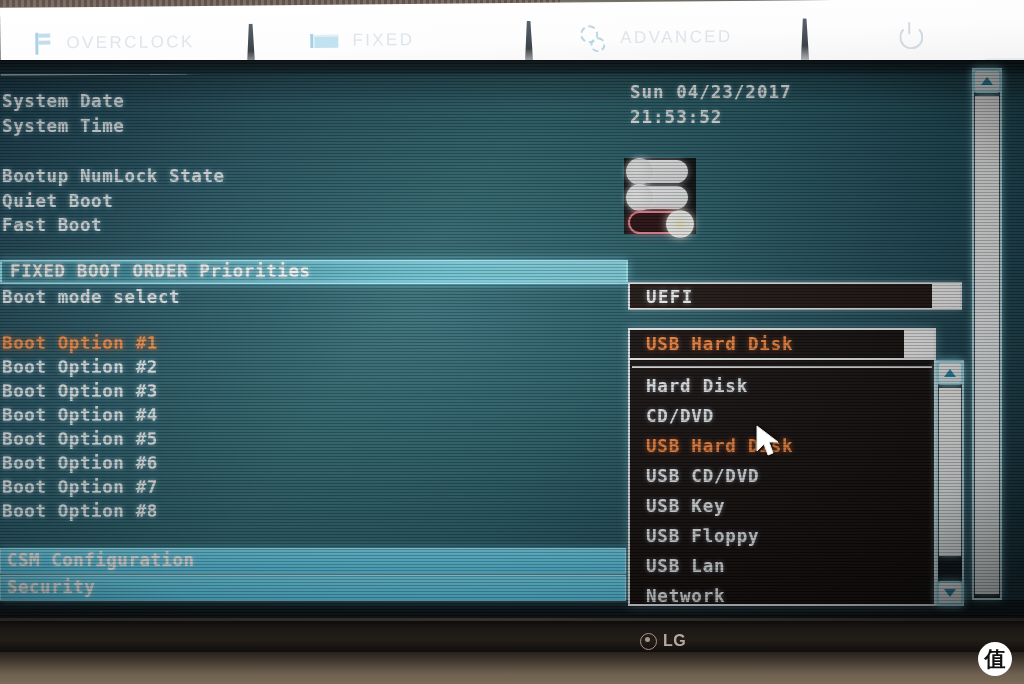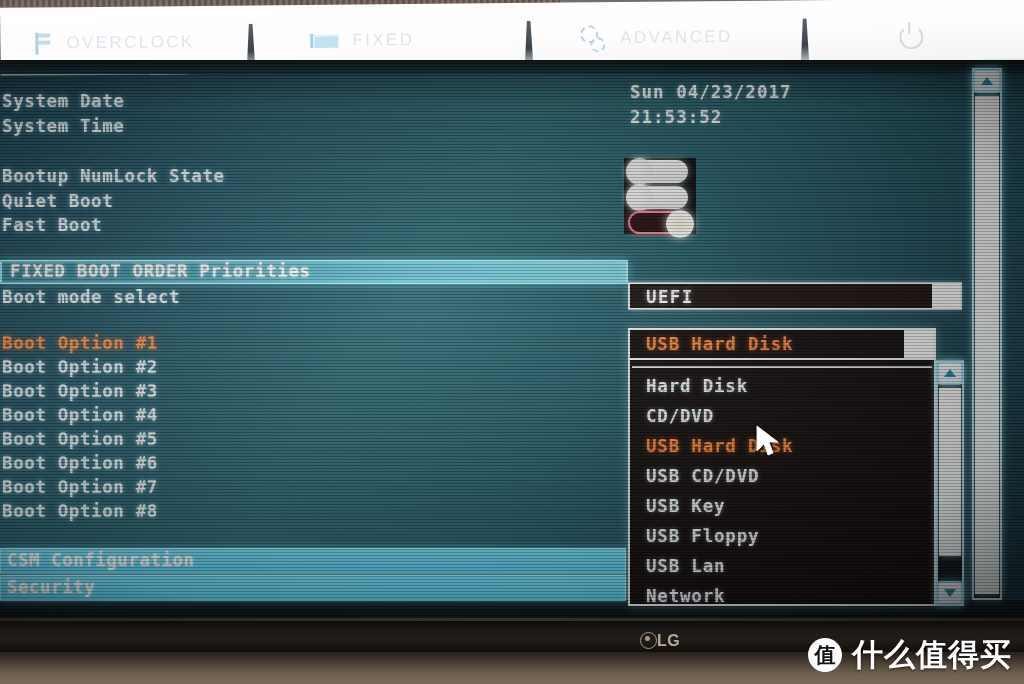--- a/index.html
+++ b/index.html
@@ -408,21 +408,21 @@
     z-index: 50;
   }
   .bezel-lip {
     position: absolute; left: 0; top: 0; width: 1024px; height: 3px;
     background: linear-gradient(90deg,#2a2622,#3c352d,#221e1a);
     opacity: .9;
   }
   .lg-logo {
     position: absolute;
     left: 640px; top: 632px;
-    display: flex; align-items: flex-start; 
+    display: flex; align-items: flex-end; gap: 6px;
     z-index: 51;
   }
   .lg-mark {
     width: 15px; height: 15px;
     border-radius: 50%;
     border: 1.5px solid #a9958a;
     position: relative;
   }
   .lg-mark::before {
     content:""; position:absolute; left:4px; top:3px;
@@ -612,16 +612,15 @@
   <div class="bezel">
     <div class="bezel-lip"></div>
   </div>
   <div class="lg-logo">
     <span class="lg-mark"></span>
     <span class="lg-text">LG</span>
   </div>
 
   <div class="watermark">
     <span class="wm-badge">值</span>
-    <span class="wm-text">什么值得买</span>
   </div>
 
 </div>
 
 </body></html>

